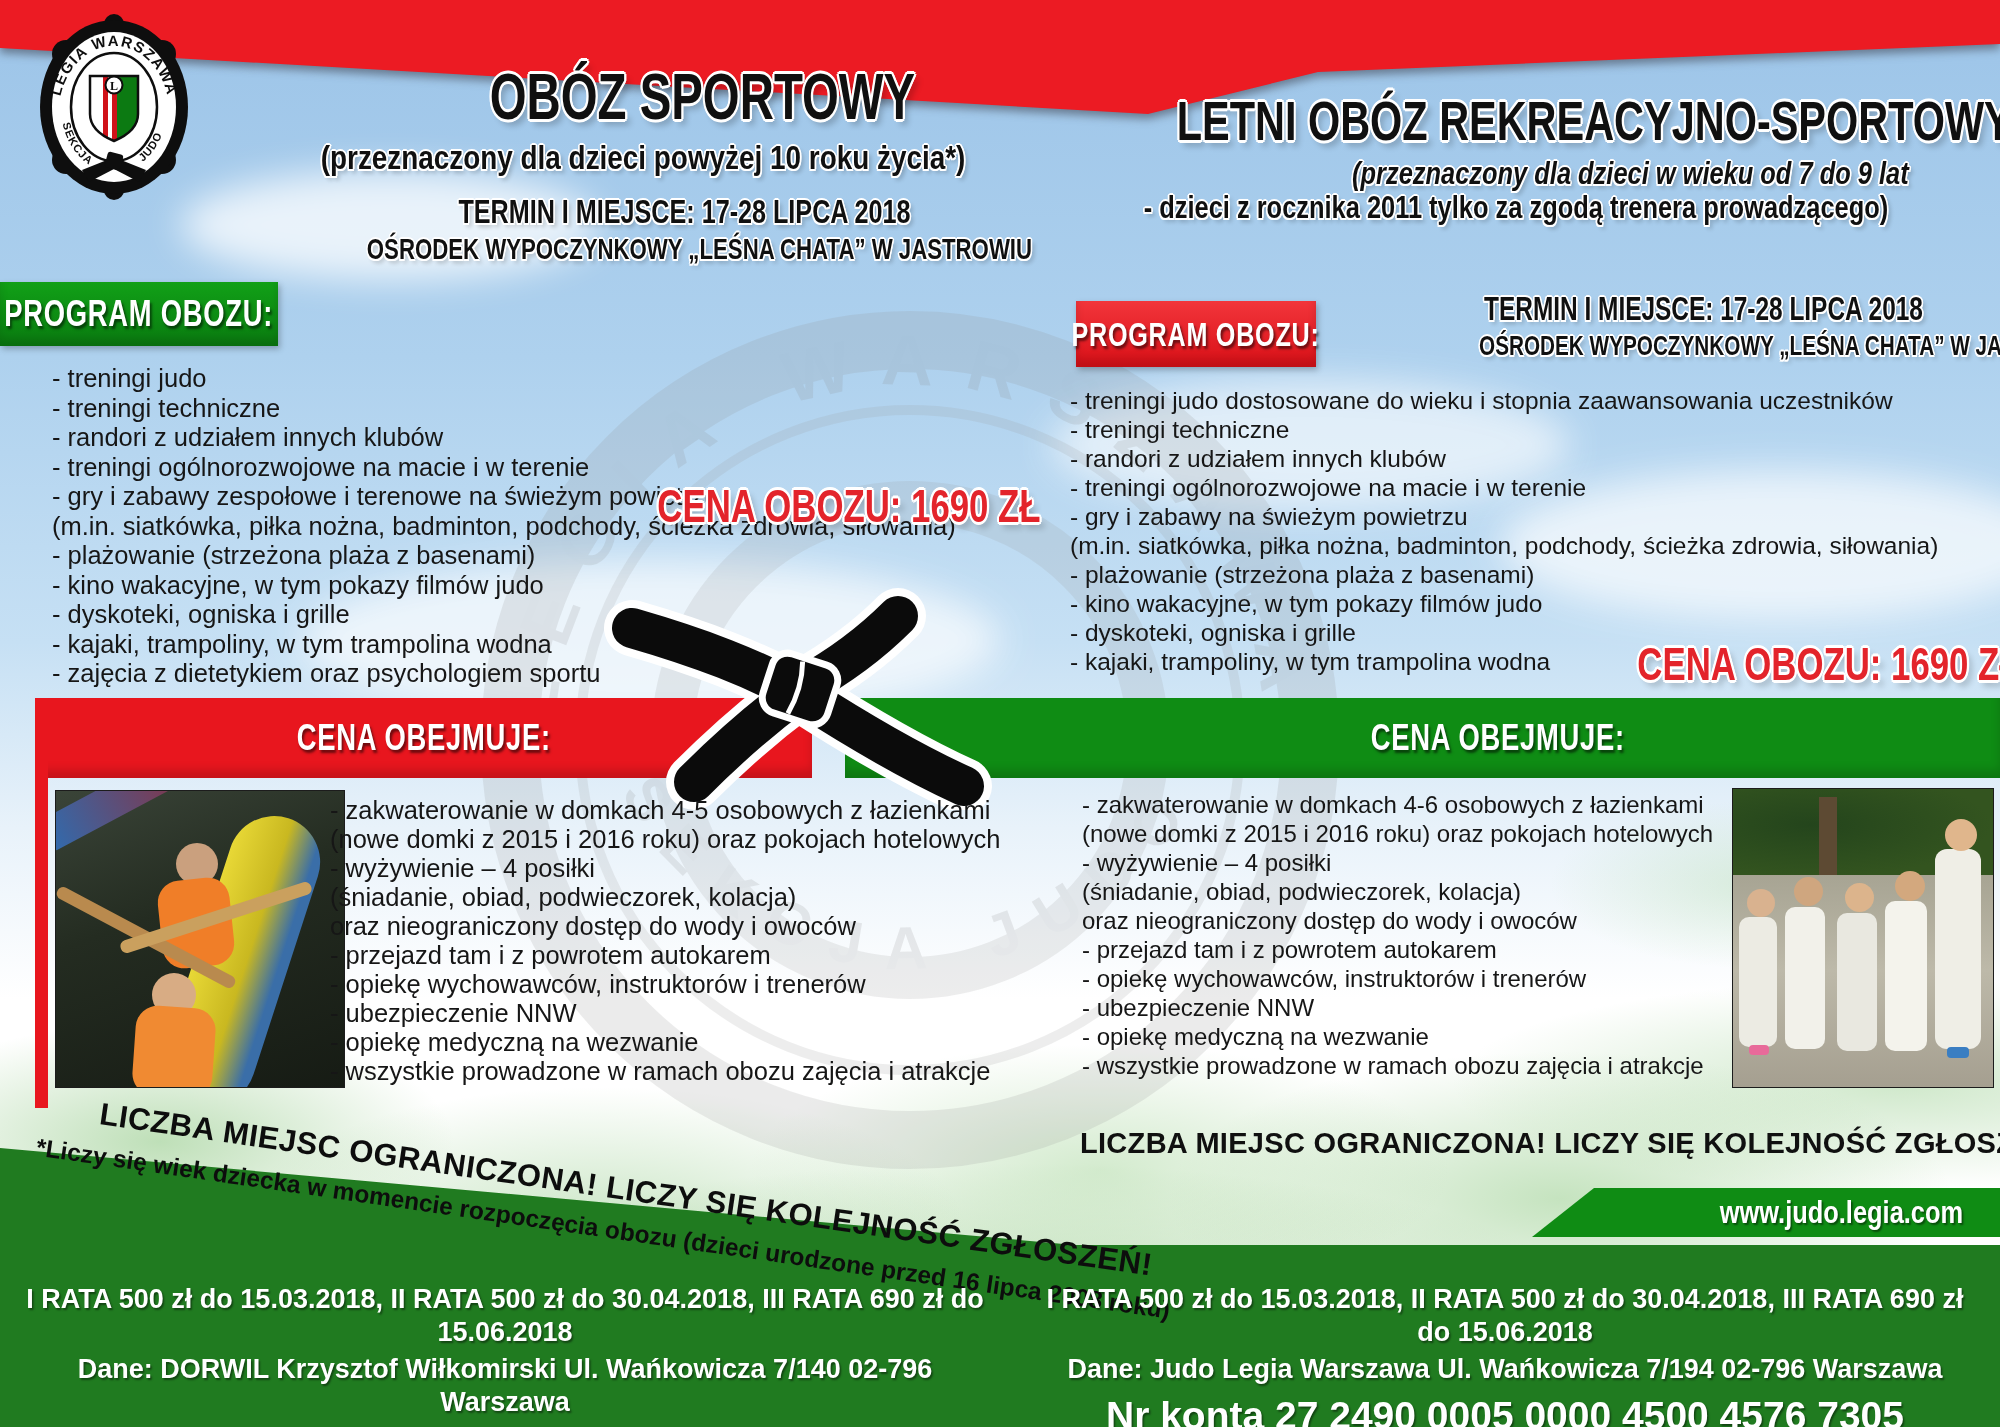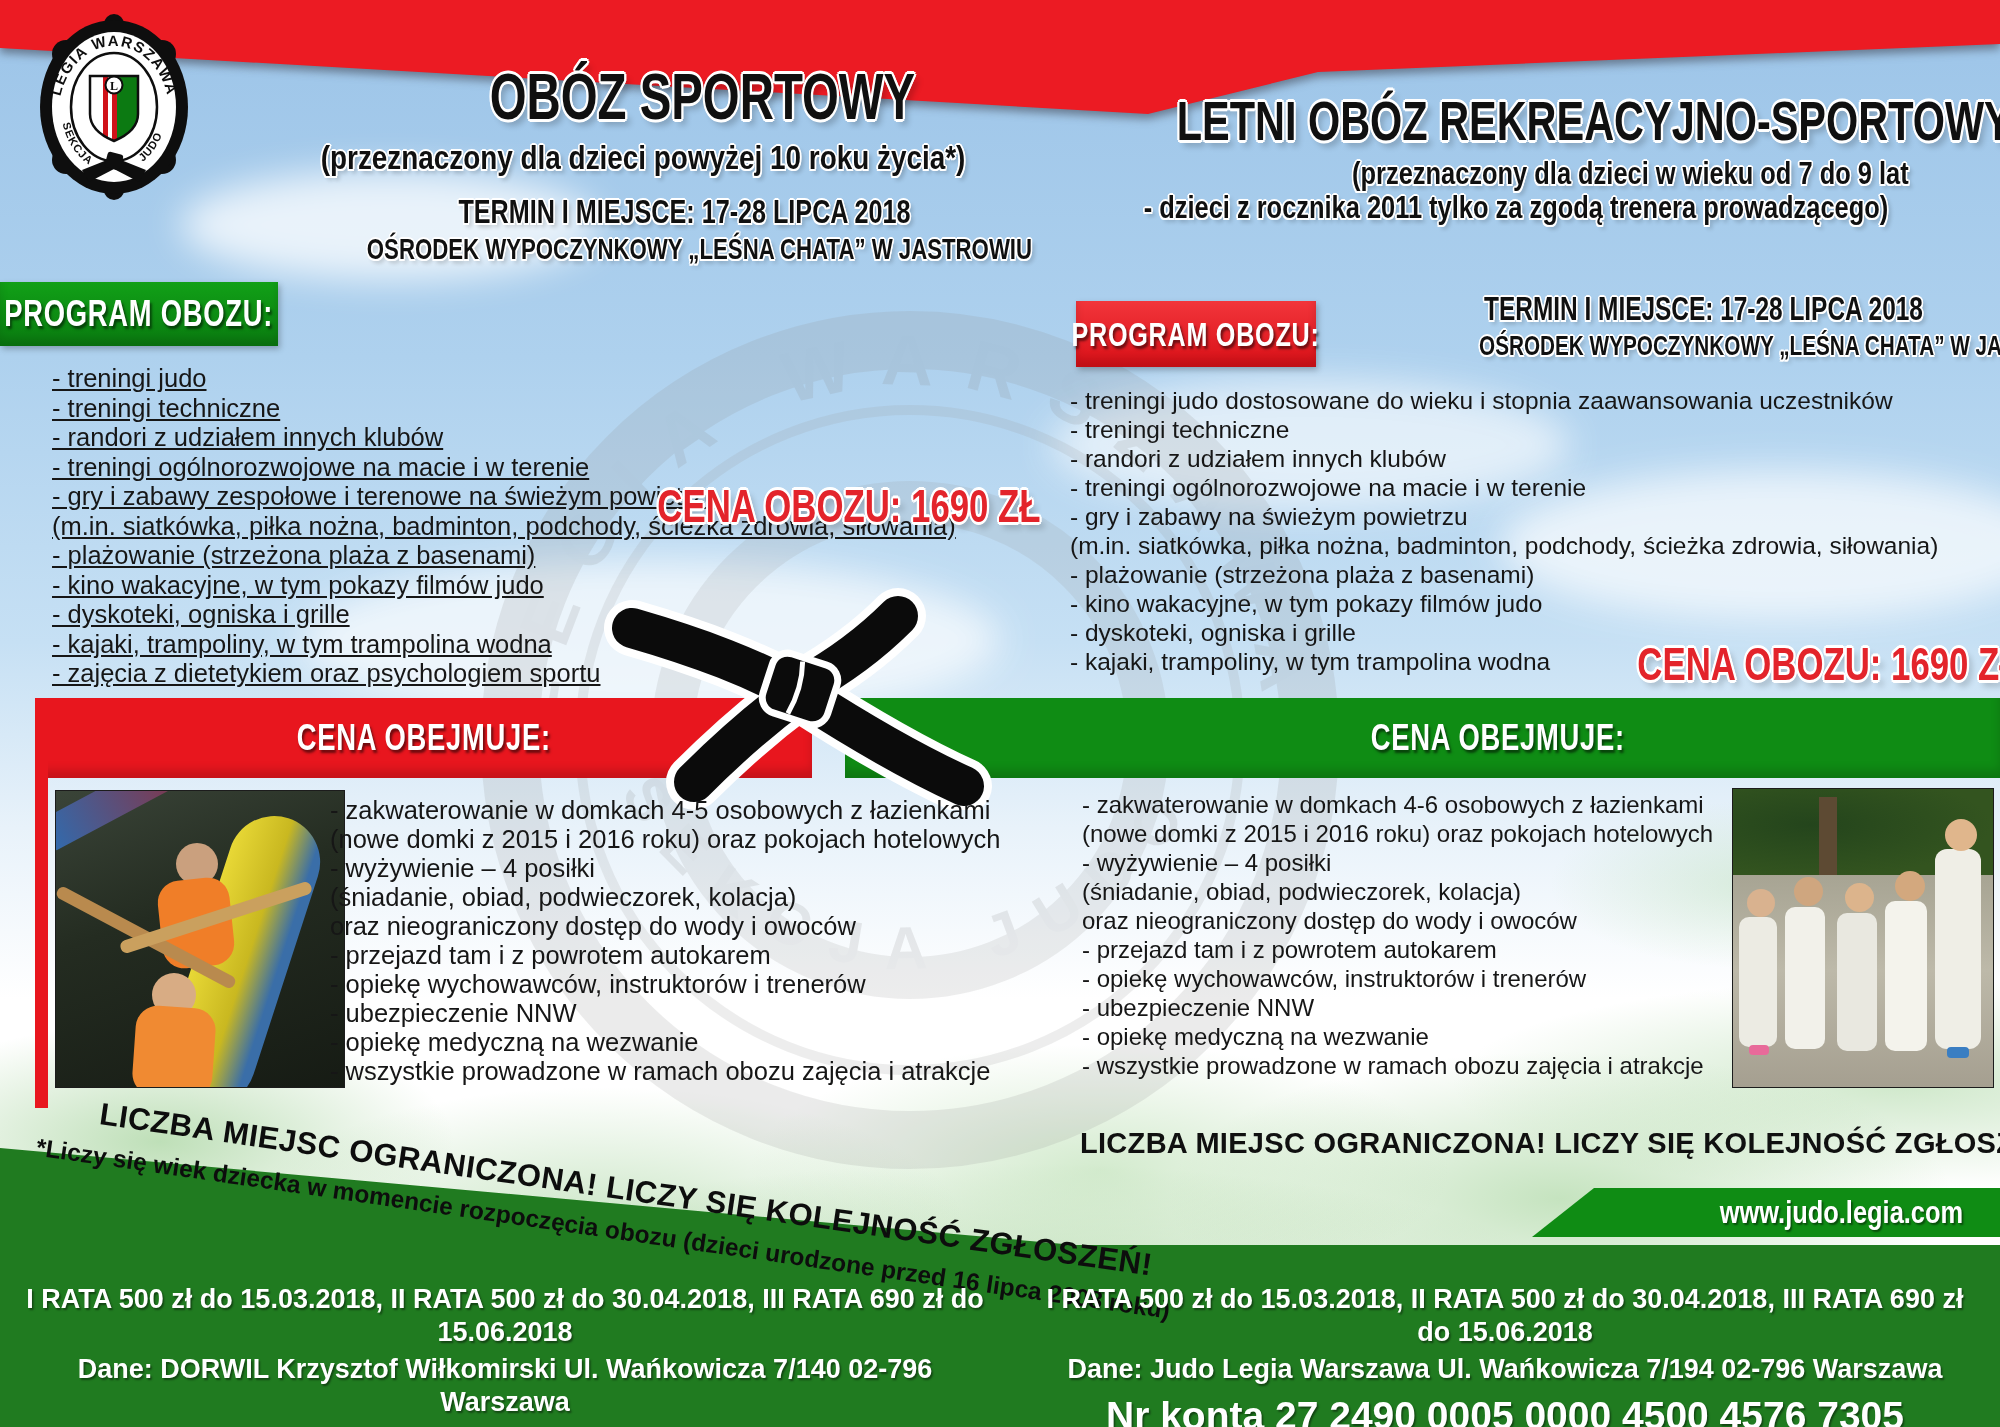--- a/index.html
+++ b/index.html
@@ -139,21 +139,21 @@
     <span class="cx">TERMIN I MIEJSCE: 17-28 LIPCA 2018</span>
   </div>
   <div class="hl ow2" style="left:250px;top:233px;width:780px;font-size:30px;z-index:5;">
     <span class="cx">OŚRODEK WYPOCZYNKOWY „LEŚNA CHATA” W JASTROWIU</span>
   </div>
 
   <div class="progbox" style="left:0;top:282px;width:278px;height:64px;background:linear-gradient(#11a017,#0a7c10);">
     <span class="band-label cx">PROGRAM OBOZU:</span>
   </div>
 
-  <div class="list" style="left:52px;top:364px;font-size:25.5px;line-height:29.5px;text-decoration:underline;">
+  <div class="list" style="left:52px;top:364px;font-size:25.5px;line-height:29.5px;">
     <div>- treningi judo</div>
     <div>- treningi techniczne</div>
     <div>- randori z udziałem innych klubów</div>
     <div>- treningi ogólnorozwojowe na macie i w terenie</div>
     <div>- gry i zabawy zespołowe i terenowe na świeżym powietrzu</div>
     <div>(m.in. siatkówka, piłka nożna, badminton, podchody, ścieżka zdrowia, siłowania)</div>
     <div>- plażowanie (strzeżona plaża z basenami)</div>
     <div>- kino wakacyjne, w tym pokazy filmów judo</div>
     <div>- dyskoteki, ogniska i grille</div>
     <div>- kajaki, trampoliny, w tym trampolina wodna</div>
@@ -215,21 +215,21 @@
   </div>
 
   <div class="note-diag">
     <div style="margin-left:58px;font-size:31px;font-weight:bold;letter-spacing:.5px;white-space:nowrap;">LICZBA MIEJSC OGRANICZONA! LICZY SIĘ KOLEJNOŚĆ ZGŁOSZEŃ!</div>
     <div style="margin-top:10px;font-size:24.5px;font-weight:bold;white-space:nowrap;">*Liczy się wiek dziecka w momencie rozpoczęcia obozu (dzieci urodzone przed 16 lipca 2008 roku)</div>
   </div>
 
   <div class="hl ow" style="left:1030px;top:92px;width:940px;font-size:56px;z-index:5;">
     <span class="cx">LETNI OBÓZ REKREACYJNO-SPORTOWY</span>
   </div>
-  <div class="hl ow2" style="left:1030px;top:158px;width:940px;font-size:31px;z-index:5;">
+  <div class="hl ow2" style="left:1030px;top:158px;width:940px;font-size:31px;z-index:5;font-style:italic;">
     <span class="cx82">(przeznaczony dla dzieci w wieku od 7 do 9 lat</span>
   </div>
   <div class="hl ow2" style="left:1030px;top:192px;width:940px;font-size:31px;z-index:5;">
     <span class="cx82">- dzieci z rocznika 2011 tylko za zgodą trenera prowadzącego)</span>
   </div>
 
   <div class="progbox" style="left:1076px;top:301px;width:240px;height:66px;background:linear-gradient(#f2353b,#d91017);">
     <span class="band-label cx" style="font-size:34px;">PROGRAM OBOZU:</span>
   </div>
 

